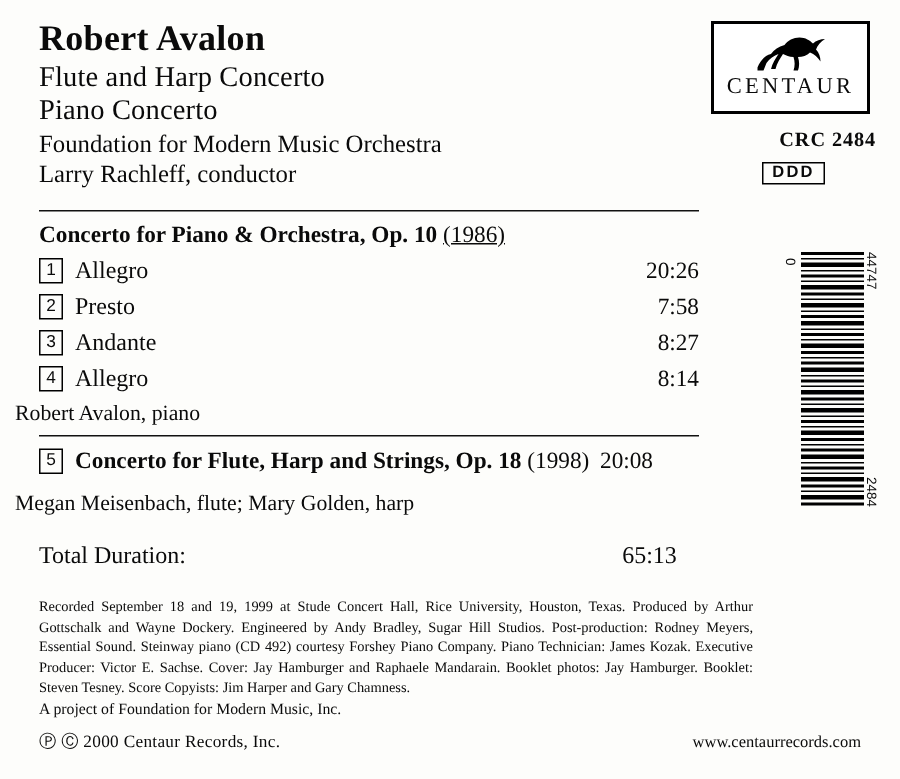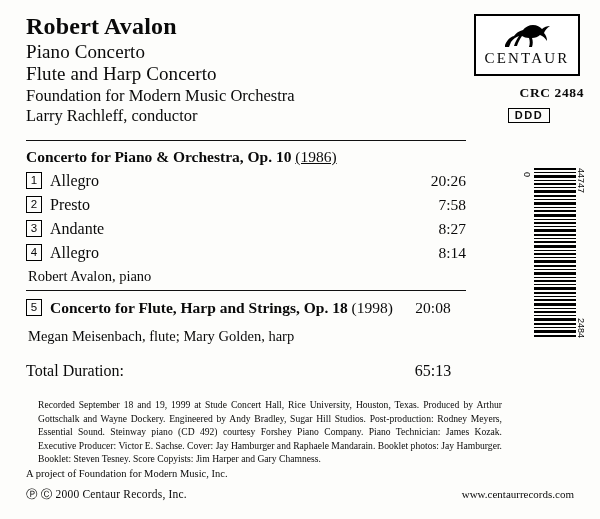--- a/index.html
+++ b/index.html
@@ -156,21 +156,21 @@
   .trackname { flex: 1 1 auto; }
   .tracktime {
     flex: none;
     text-align: right;
     width: 66px;
     font-size: 15.5px;
   }
 
   .performer {
     position: absolute;
-    left: 28px;
+    left: 10px;
     font-size: 14.5px;
   }
   #perf1 { top: 268px; }
 
   .work2 {
     position: absolute;
     left: 26px;
     top: 299px;
     width: 440px;
     display: flex;
@@ -179,21 +179,21 @@
   .work2 .tracknum { margin-right: 8px; }
   .work2-title {
     flex: 1 1 auto;
     font-size: 15.5px;
     font-weight: bold;
   }
   .work2-title .year { font-weight: normal; }
   .work2-time {
     flex: none;
     width: 66px;
-    text-align: center;
+    text-align: left;
     font-size: 15.5px;
   }
   #perf2 { top: 328px; }
 
   .total {
     position: absolute;
     left: 26px;
     top: 362px;
     width: 440px;
     display: flex;
@@ -205,21 +205,21 @@
   
   .credits {
     position: absolute;
     left: 26px;
     top: 398px;
     width: 476px;
     font-size: 9.6px;
     line-height: 1.42;
     text-align: justify;
   }
-  .credits p { margin: 0 0 1px 12px; }
+  .credits p { margin: 0 0 1px 0; }
 
   .project-line {
     position: absolute;
     left: 26px;
     top: 468px;
     width: 476px;
     font-size: 10.5px;
   }
 
   .footer {
@@ -276,22 +276,22 @@
     bottom: 0px;
   }
 </style>
 </head>
 <body>
 
 <div id="page">
 
   <div class="header">
     <div class="artist">Robert Avalon</div>
+    <div class="work-line">Flute and Harp Concerto</div>
     <div class="work-line">Piano Concerto</div>
-    <div class="work-line">Flute and Harp Concerto</div>
     <div class="ensemble-line">Foundation for Modern Music Orchestra</div>
     <div class="conductor-line">Larry Rachleff, conductor</div>
   </div>
 
   <div class="logo-panel">
     <div class="logo-box">
       <span class="logo-horse">
         <svg viewBox="0 0 60 26" width="60" height="26" xmlns="http://www.w3.org/2000/svg">
           <g fill="#000">
             <path d="M8 22 C10 17 13 14 17 13 C19 10 22 8 26 7 C28 4 32 2 36 2 C40 2 43 4 45 6 C47 4 50 3 53 3 C50 5 48 7 47 10 C49 12 50 15 50 18 C48 15 46 13 43 12 C41 14 38 15 35 15 C36 18 36 21 35 24 L32 24 C33 21 33 18 32 15 C29 15 27 14 25 13 C23 16 21 19 20 23 L17 23 C18 19 20 16 22 13 C19 14 16 16 14 19 L12 24 L8 24 Z"></path>

